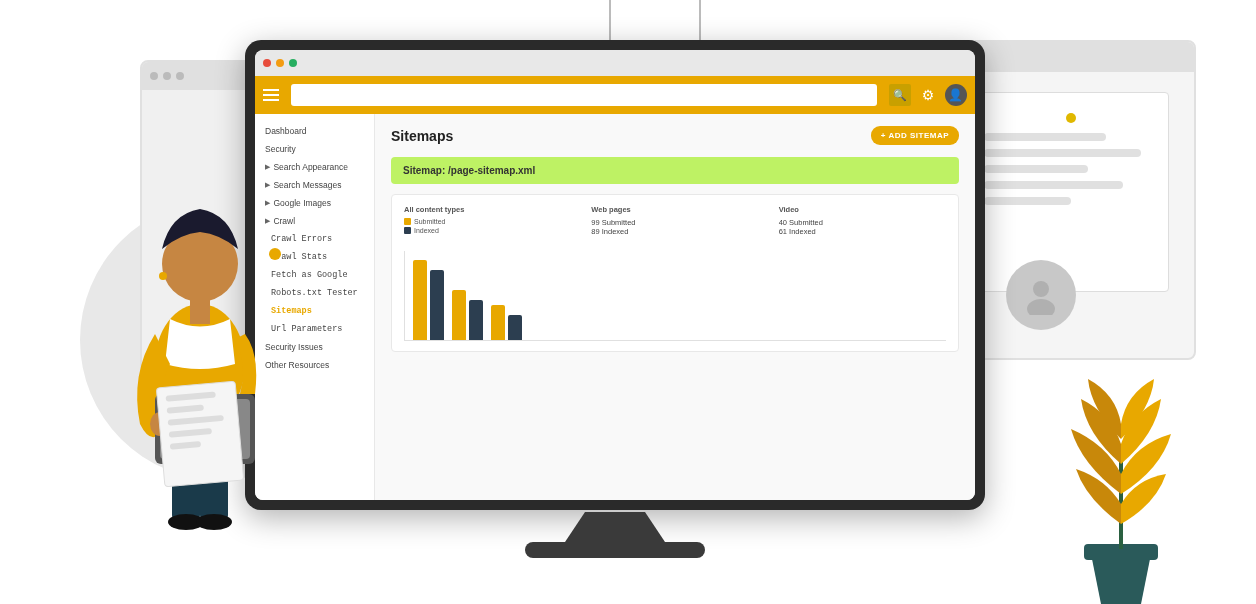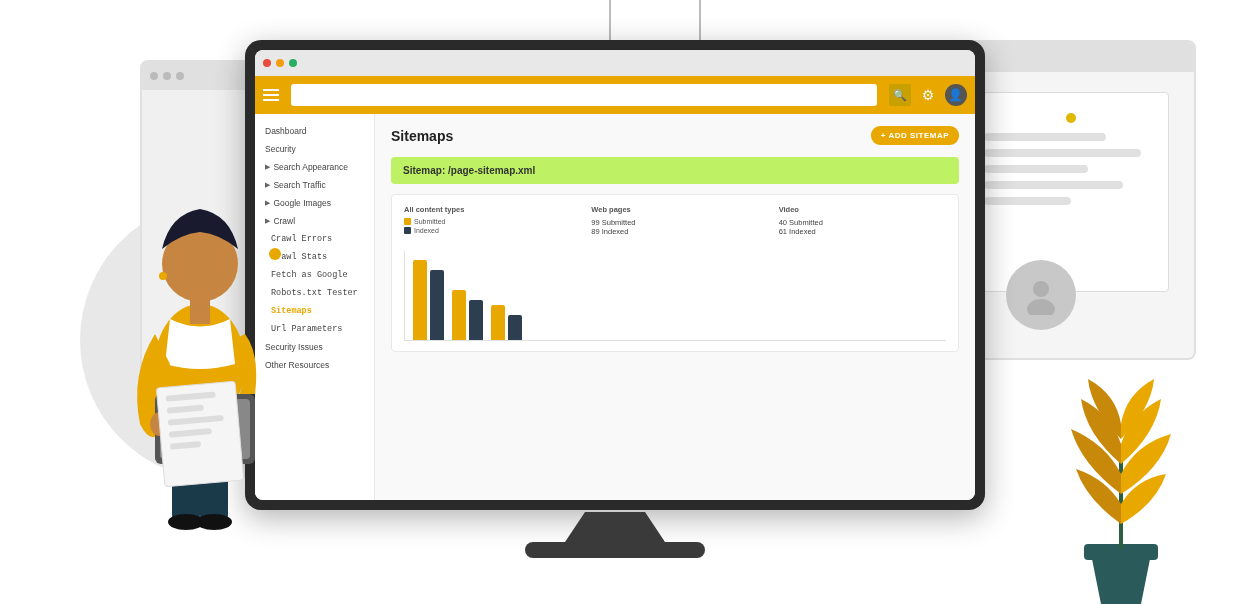--- a/index.html
+++ b/index.html
@@ -490,21 +490,21 @@
               </div>
               <div class="sidebar-item">
                 <span>Security</span>
               </div>
               <div class="sidebar-item">
                 <span class="arrow">▶</span>
                 <span>Search Appearance</span>
               </div>
               <div class="sidebar-item">
                 <span class="arrow">▶</span>
-                <span>Search Traffic</span>
+                <span>Search Messages</span>
               </div>
               <div class="sidebar-item">
                 <span class="arrow">▶</span>
                 <span>Google Images</span>
               </div>
               <div class="sidebar-item">
                 <span class="arrow">▶</span>
                 <span>Crawl</span>
               </div>
               <div class="sidebar-item indent">

